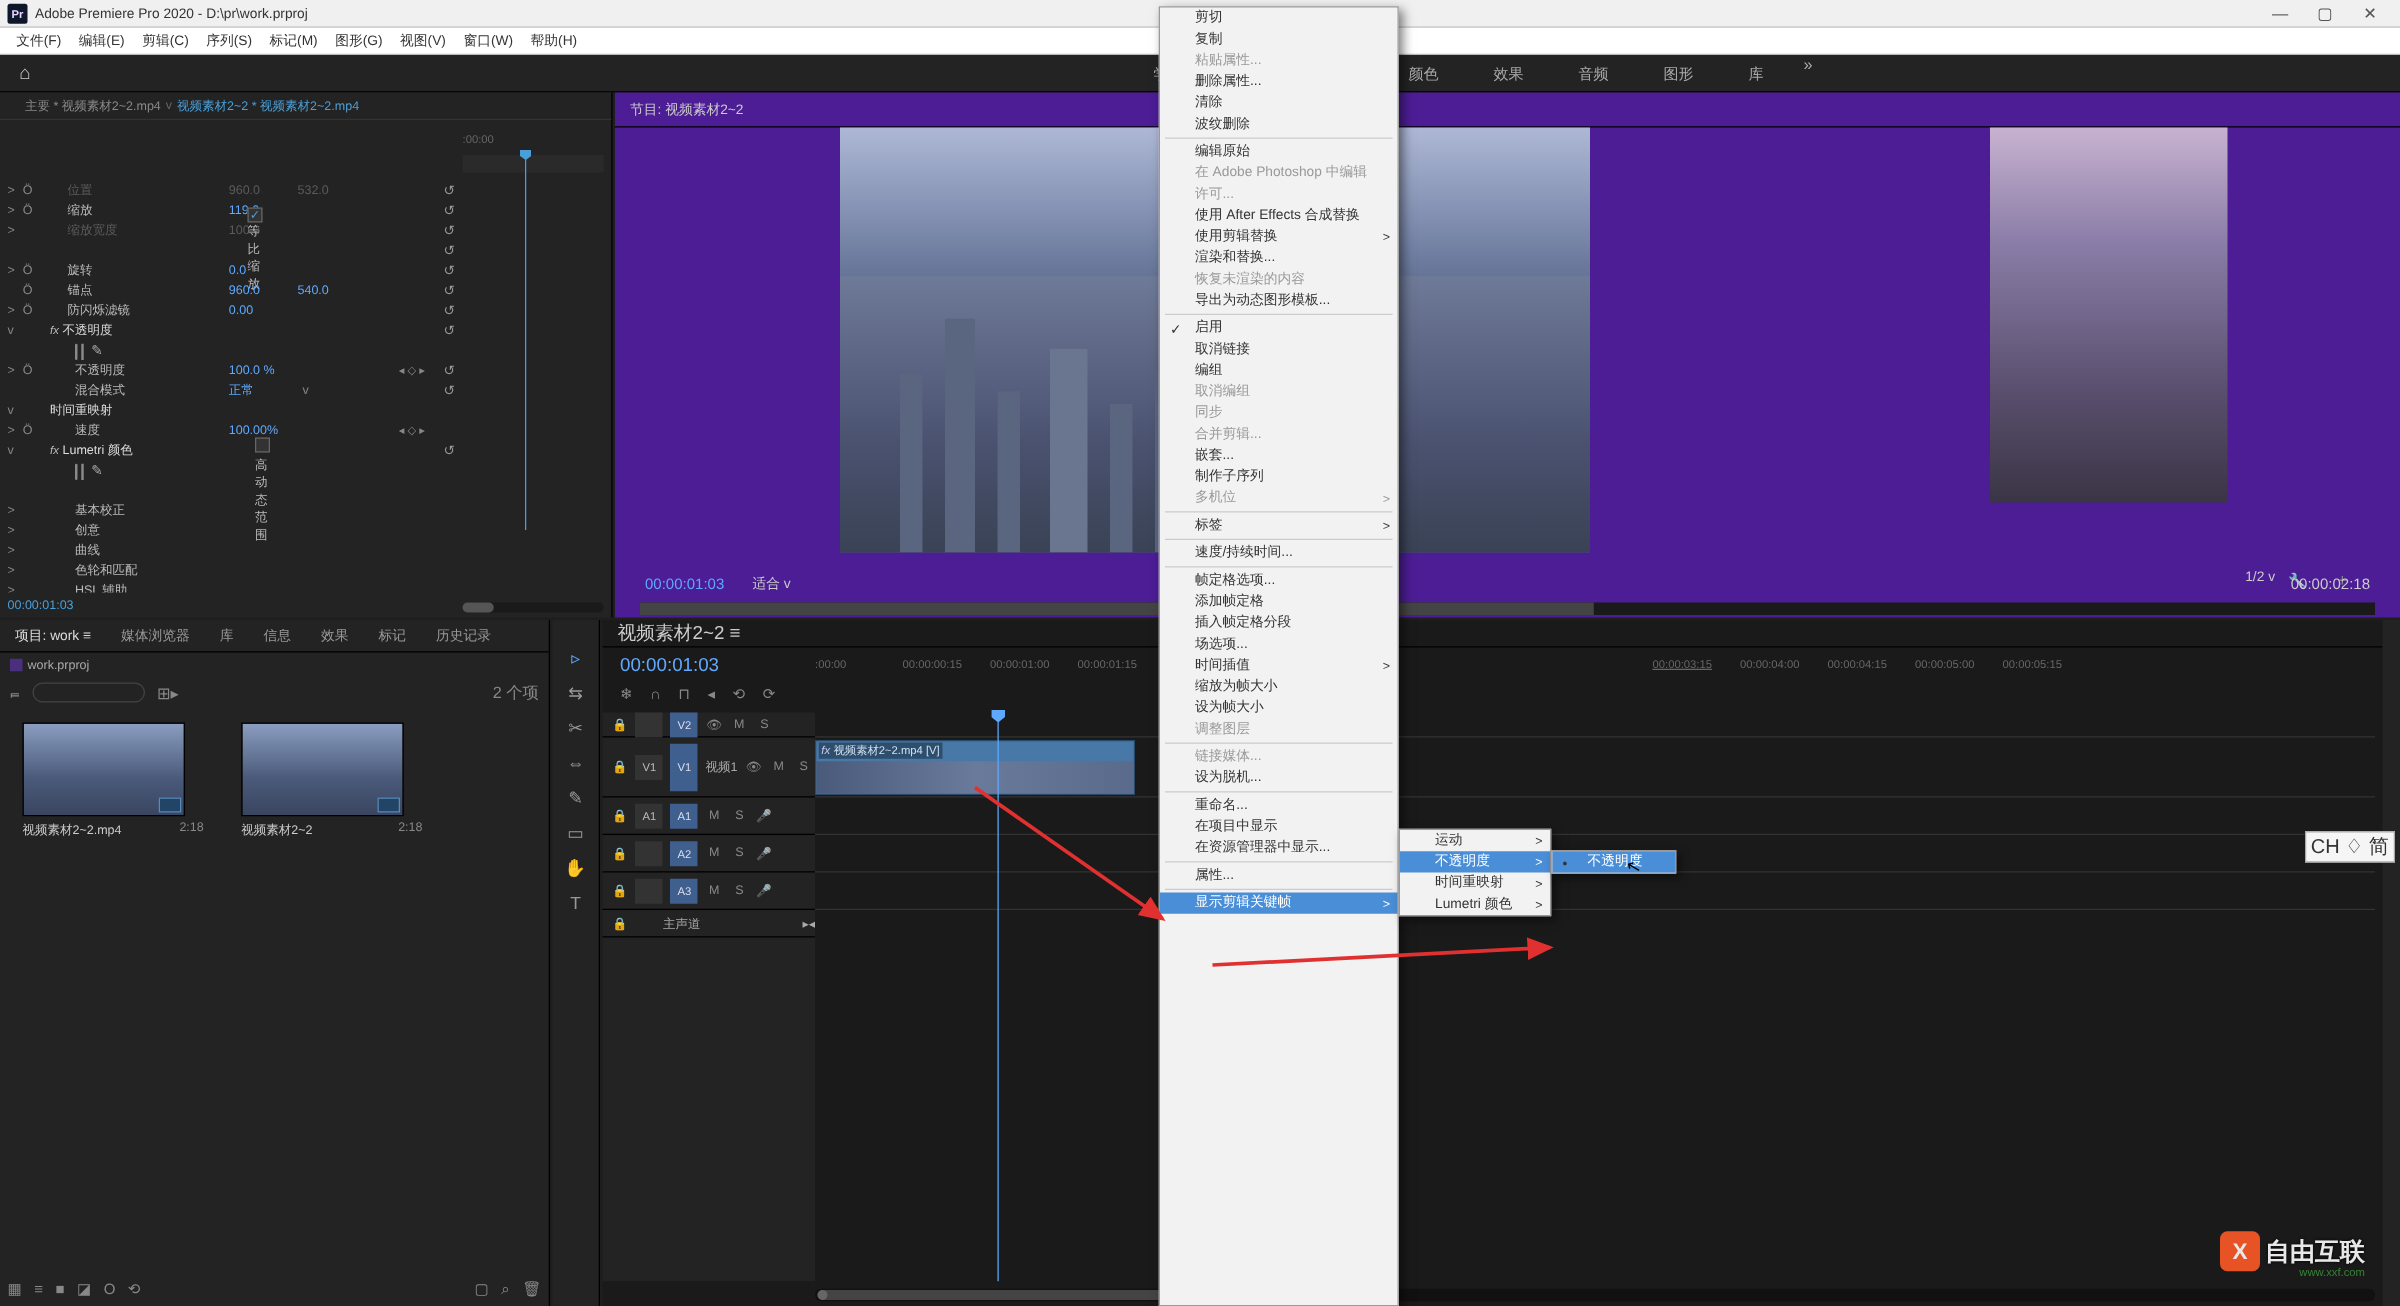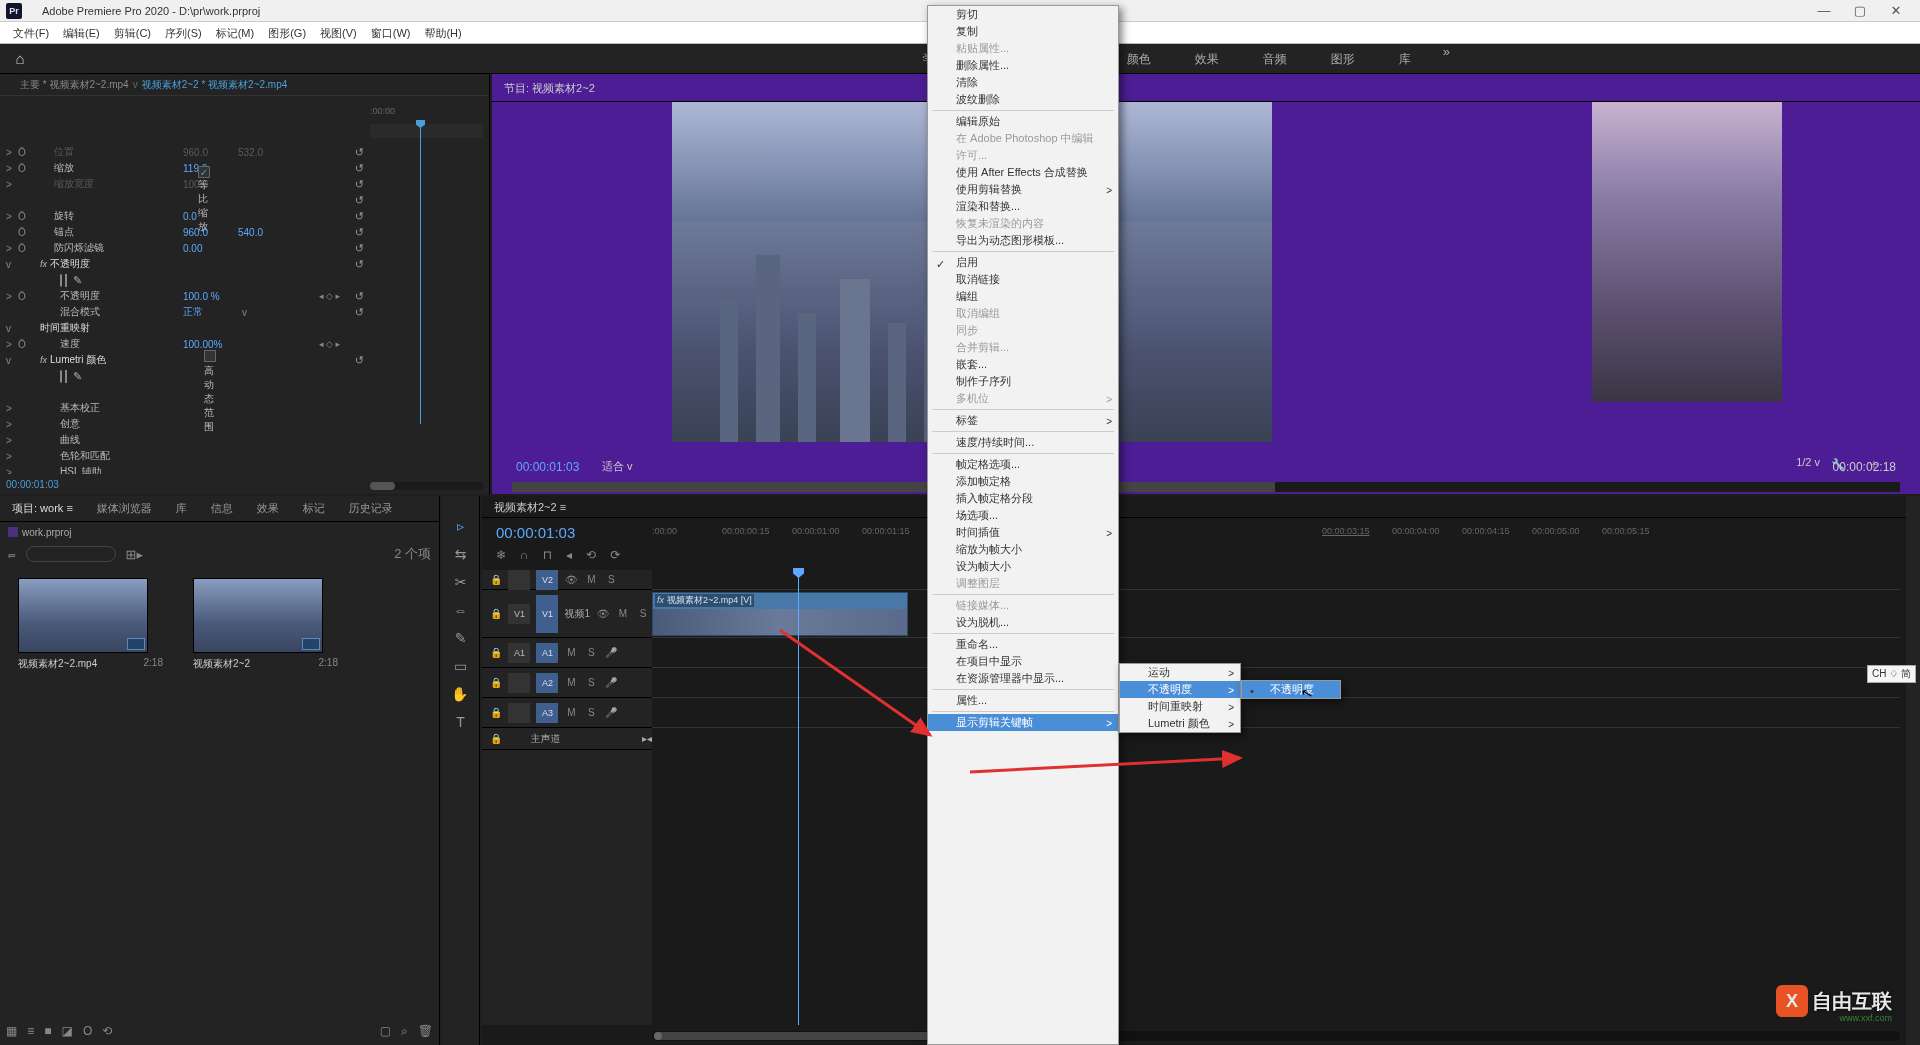--- a/index.html
+++ b/index.html
@@ -1,20 +1,20 @@
 <!DOCTYPE html>
 <html><head>
 <meta charset="utf-8">
 <style>
 * { margin:0; padding:0; box-sizing:border-box; font-family:"Microsoft YaHei",Arial,sans-serif; user-select:none; }
 body { background:#1e1e1e; color:#b4b4b4; font-size:11px; width:1920px; height:1045px; overflow:hidden; position:relative; }
 
 
 .titlebar { height:22px; background:#f0f0f0; color:#333; display:flex; align-items:center; padding:0 6px; border-bottom:1px solid #ccc; }
-.titlebar .pr-icon { width:16px; height:16px; background:#0f172a; color:#e5d5ff; font-size:9px; font-weight:bold; display:flex; align-items:center; justify-content:center; border-radius:2px; margin-right:20px; }
+.titlebar .pr-icon { width:16px; height:16px; background:#0f172a; color:#e5d5ff; font-size:9px; font-weight:bold; display:flex; align-items:center; justify-content:center; border-radius:2px; margin-right:6px; }
 .titlebar .spacer { flex:1; }
 .titlebar .winbtn { width:36px; height:22px; display:flex; align-items:center; justify-content:center; color:#555; font-size:13px; }
 
 
 .menubar { height:22px; background:#fff; color:#333; display:flex; align-items:center; padding-left:6px; border-bottom:1px solid #bbb; }
 .menubar span { padding:0 7px; height:22px; line-height:22px; }
 
 
 .wsbar { height:30px; background:#232323; display:flex; align-items:center; border-bottom:1px solid #000; }
 .wsbar .home { width:40px; height:30px; display:flex; align-items:center; justify-content:center; font-size:15px; color:#ccc; }
@@ -94,21 +94,21 @@
 .proj .bin .nm { margin-top:4px; font-size:10px; color:#ccc; }
 .proj .footer { position:absolute; bottom:4px; left:6px; right:6px; height:20px; display:flex; align-items:center; gap:10px; color:#888; font-size:12px; }
 .proj .footer .sp { flex:1; }
 
 
 .tcol { position:absolute; left:442px; top:422px; width:38px; bottom:0; background:#232323; border-right:1px solid #000; display:flex; flex-direction:column; align-items:center; padding-top:22px; gap:12px; color:#999; font-size:14px; }
 .tcol .tool.sel { color:#5ea9ff; }
 
 
 .tl { position:absolute; left:482px; top:422px; right:0; bottom:0; background:#1a1a1a; }
-.tl .hdr { height:22px; padding-left:12px; line-height:22px; font-size:11px; color:#ccc; border-bottom:1px solid #000; }
+.tl .hdr { height:22px; padding-left:12px; line-height:22px; font-size:15px; color:#ccc; border-bottom:1px solid #000; }
 .tl .tc { position:absolute; left:14px; top:28px; color:#5ea9ff; font-size:15px; }
 .tl .tools2 { position:absolute; left:14px; top:52px; display:flex; gap:14px; color:#888; font-size:12px; }
 .tl .trkhd { position:absolute; left:0; top:74px; width:170px; bottom:20px; background:#232323; }
 .trk { height:30px; border-bottom:1px solid #000; display:flex; align-items:center; padding-left:8px; gap:6px; font-size:10px; color:#aaa; }
 .trk .src { width:22px; height:20px; background:#333; display:flex; align-items:center; justify-content:center; color:#bbb; font-size:9px; }
 .trk .tgt { width:22px; height:20px; background:#3f5f8f; display:flex; align-items:center; justify-content:center; color:#dde; font-size:9px; }
 .trk .eye,.trk .lock,.trk .m,.trk .s,.trk .mic { width:14px; text-align:center; color:#888; }
 .trk.v1 { height:48px; }
 .trk.v1 .tgt { height:38px; }
 .trk.v2 { height:20px; }
@@ -148,21 +148,21 @@
 
 .arrow { position:absolute; pointer-events:none; }
 .arrow svg { overflow:visible; }
 
 
 .wm { position:absolute; right:28px; bottom:28px; display:flex; align-items:center; gap:4px; opacity:.9; }
 .wm .logo { width:32px; height:32px; background:#ff5a28; border-radius:6px; color:#fff; font-weight:bold; font-size:18px; display:flex; align-items:center; justify-content:center; }
 .wm .txt { font-size:20px; color:#fff; font-weight:bold; text-shadow:0 0 3px #000; }
 .wm .sub { position:absolute; top:28px; right:0; font-size:9px; color:#3a8f3a; }
 
-.ime { position:absolute; right:4px; top:665px; background:#f5f5f5; border:1px solid #aaa; padding:1px 4px; font-size:10px; color:#333; }
+.ime { position:absolute; right:4px; top:665px; background:#f5f5f5; border:1px solid #aaa; padding:1px 4px; font-size:16px; color:#333; }
 .cursor { position:absolute; left:1301px; top:685px; font-size:14px; color:#000; transform:rotate(-15deg); pointer-events:none; }
 </style>
 </head>
 <body>
 
 <div class="titlebar">
   <div class="pr-icon">Pr</div>
   <span>Adobe Premiere Pro 2020 - D:\pr\work.prproj</span>
   <span class="spacer"></span>
   <span class="winbtn">—</span>

